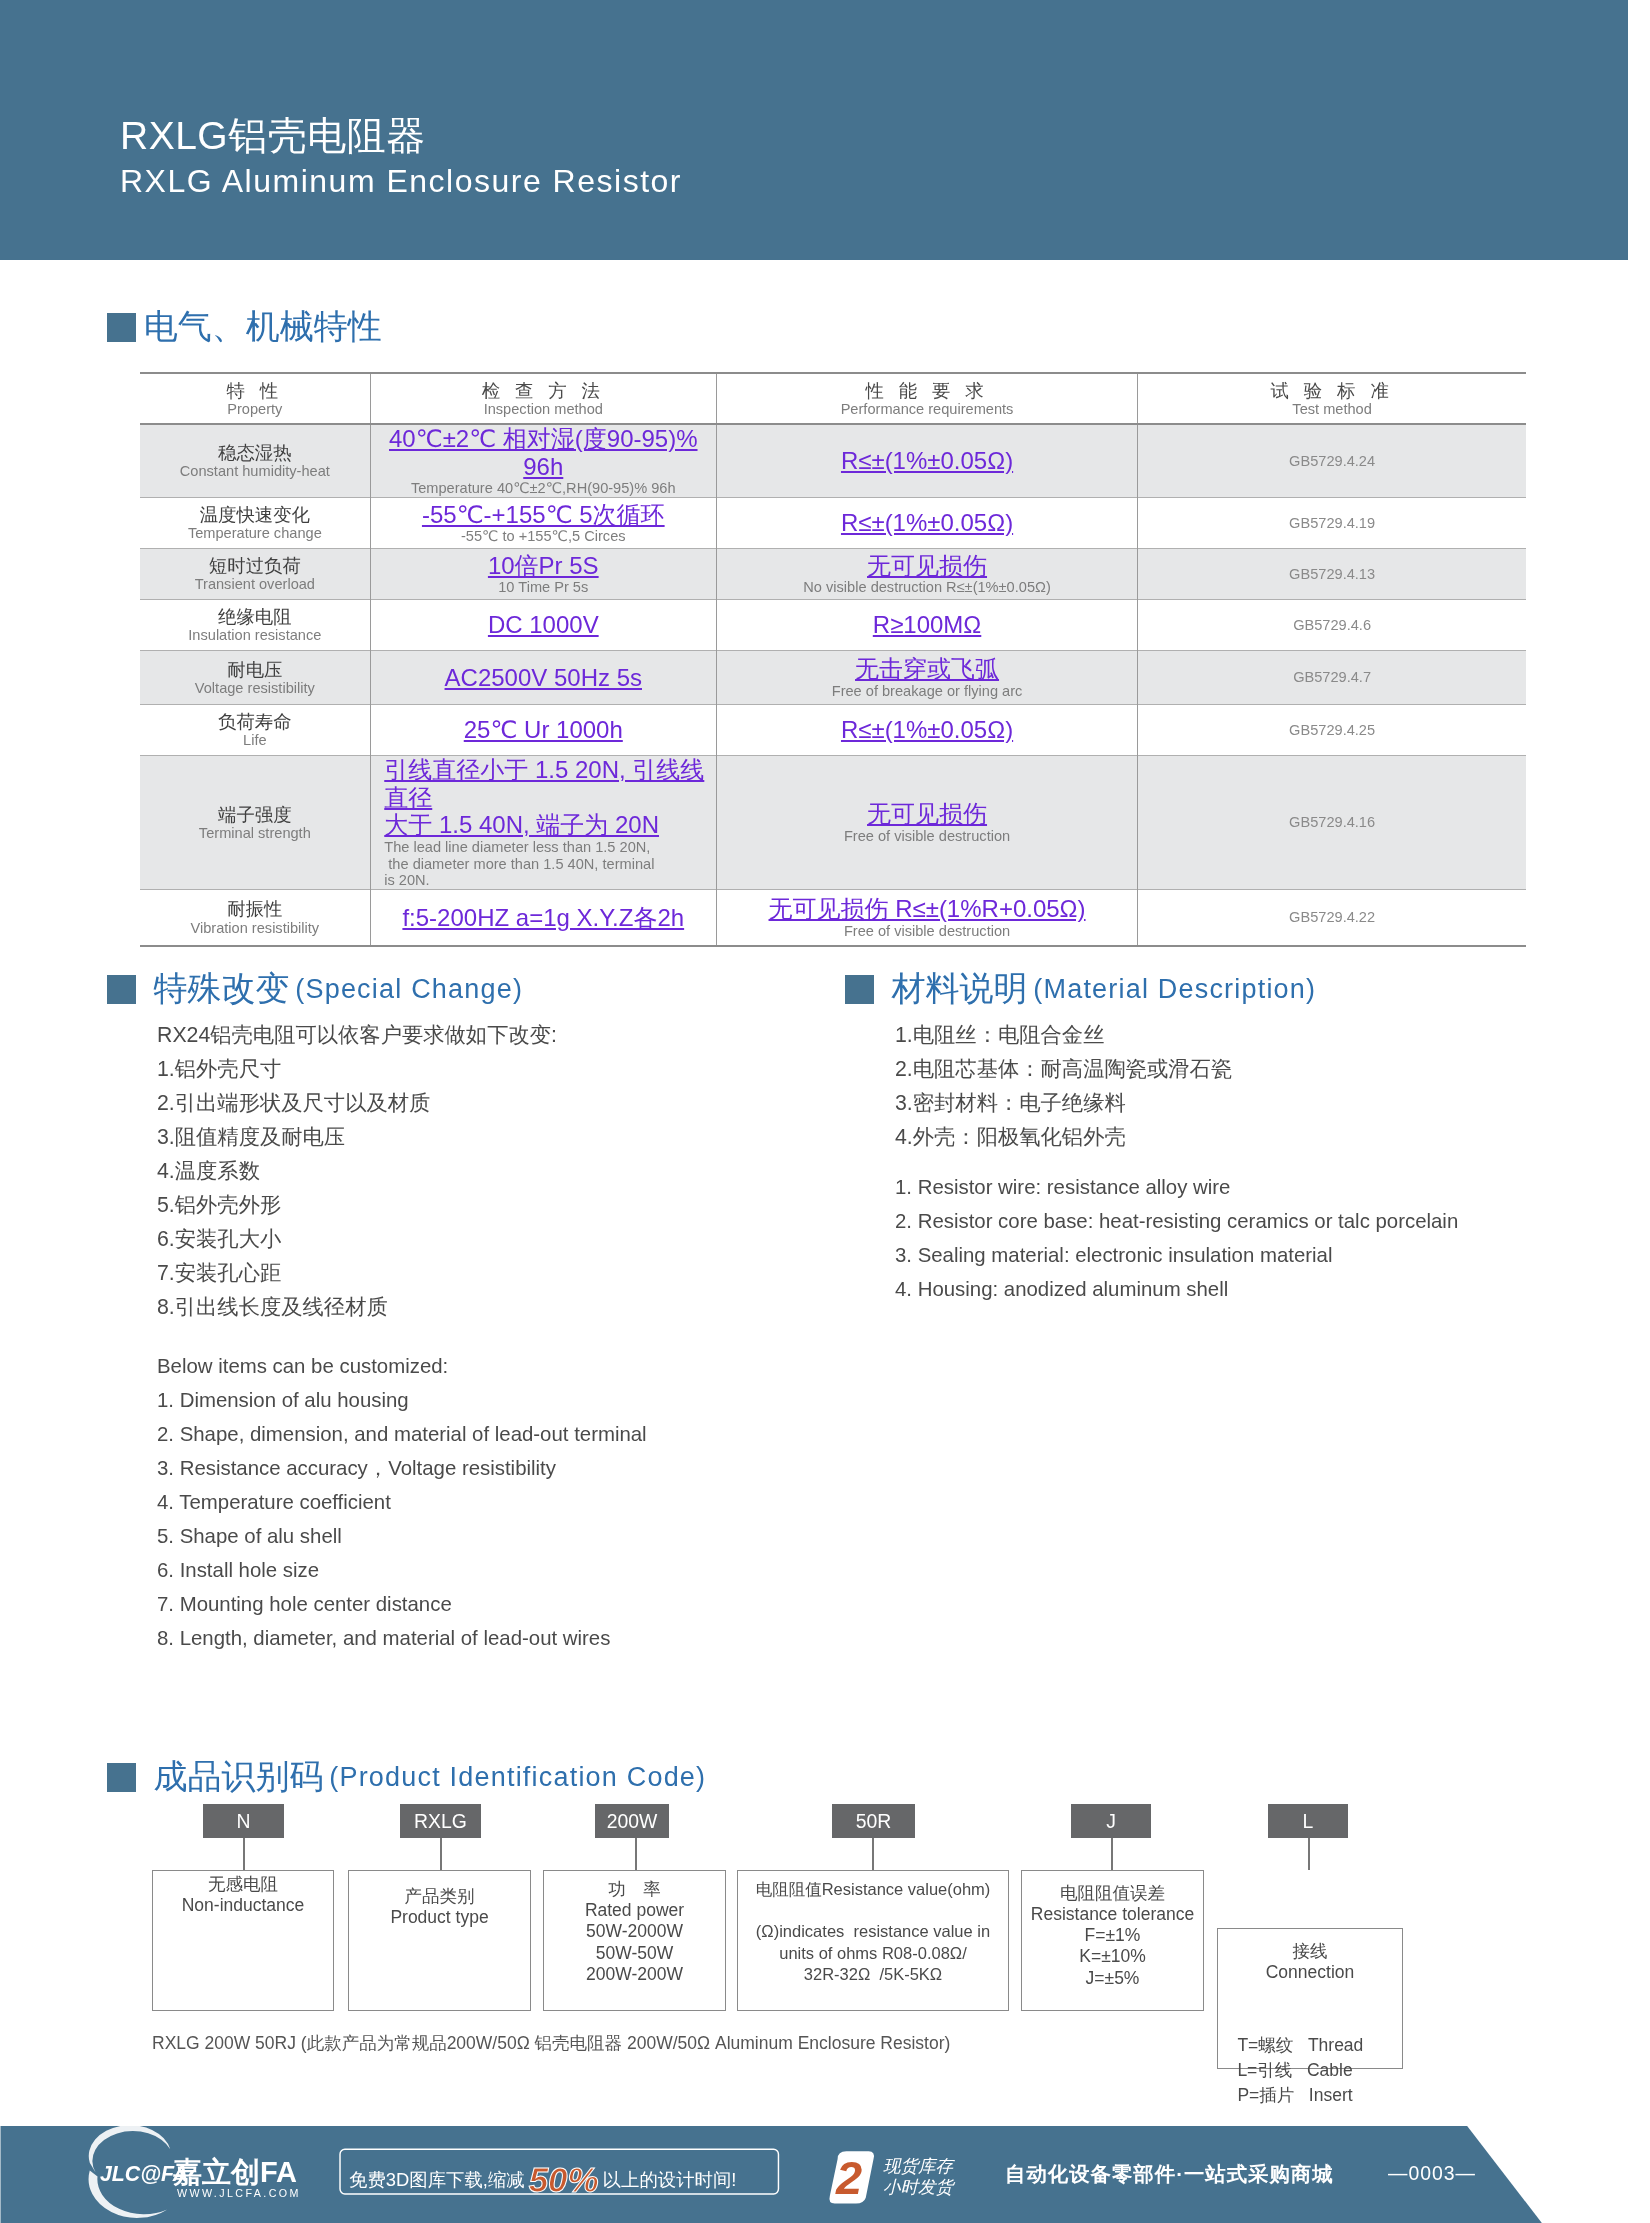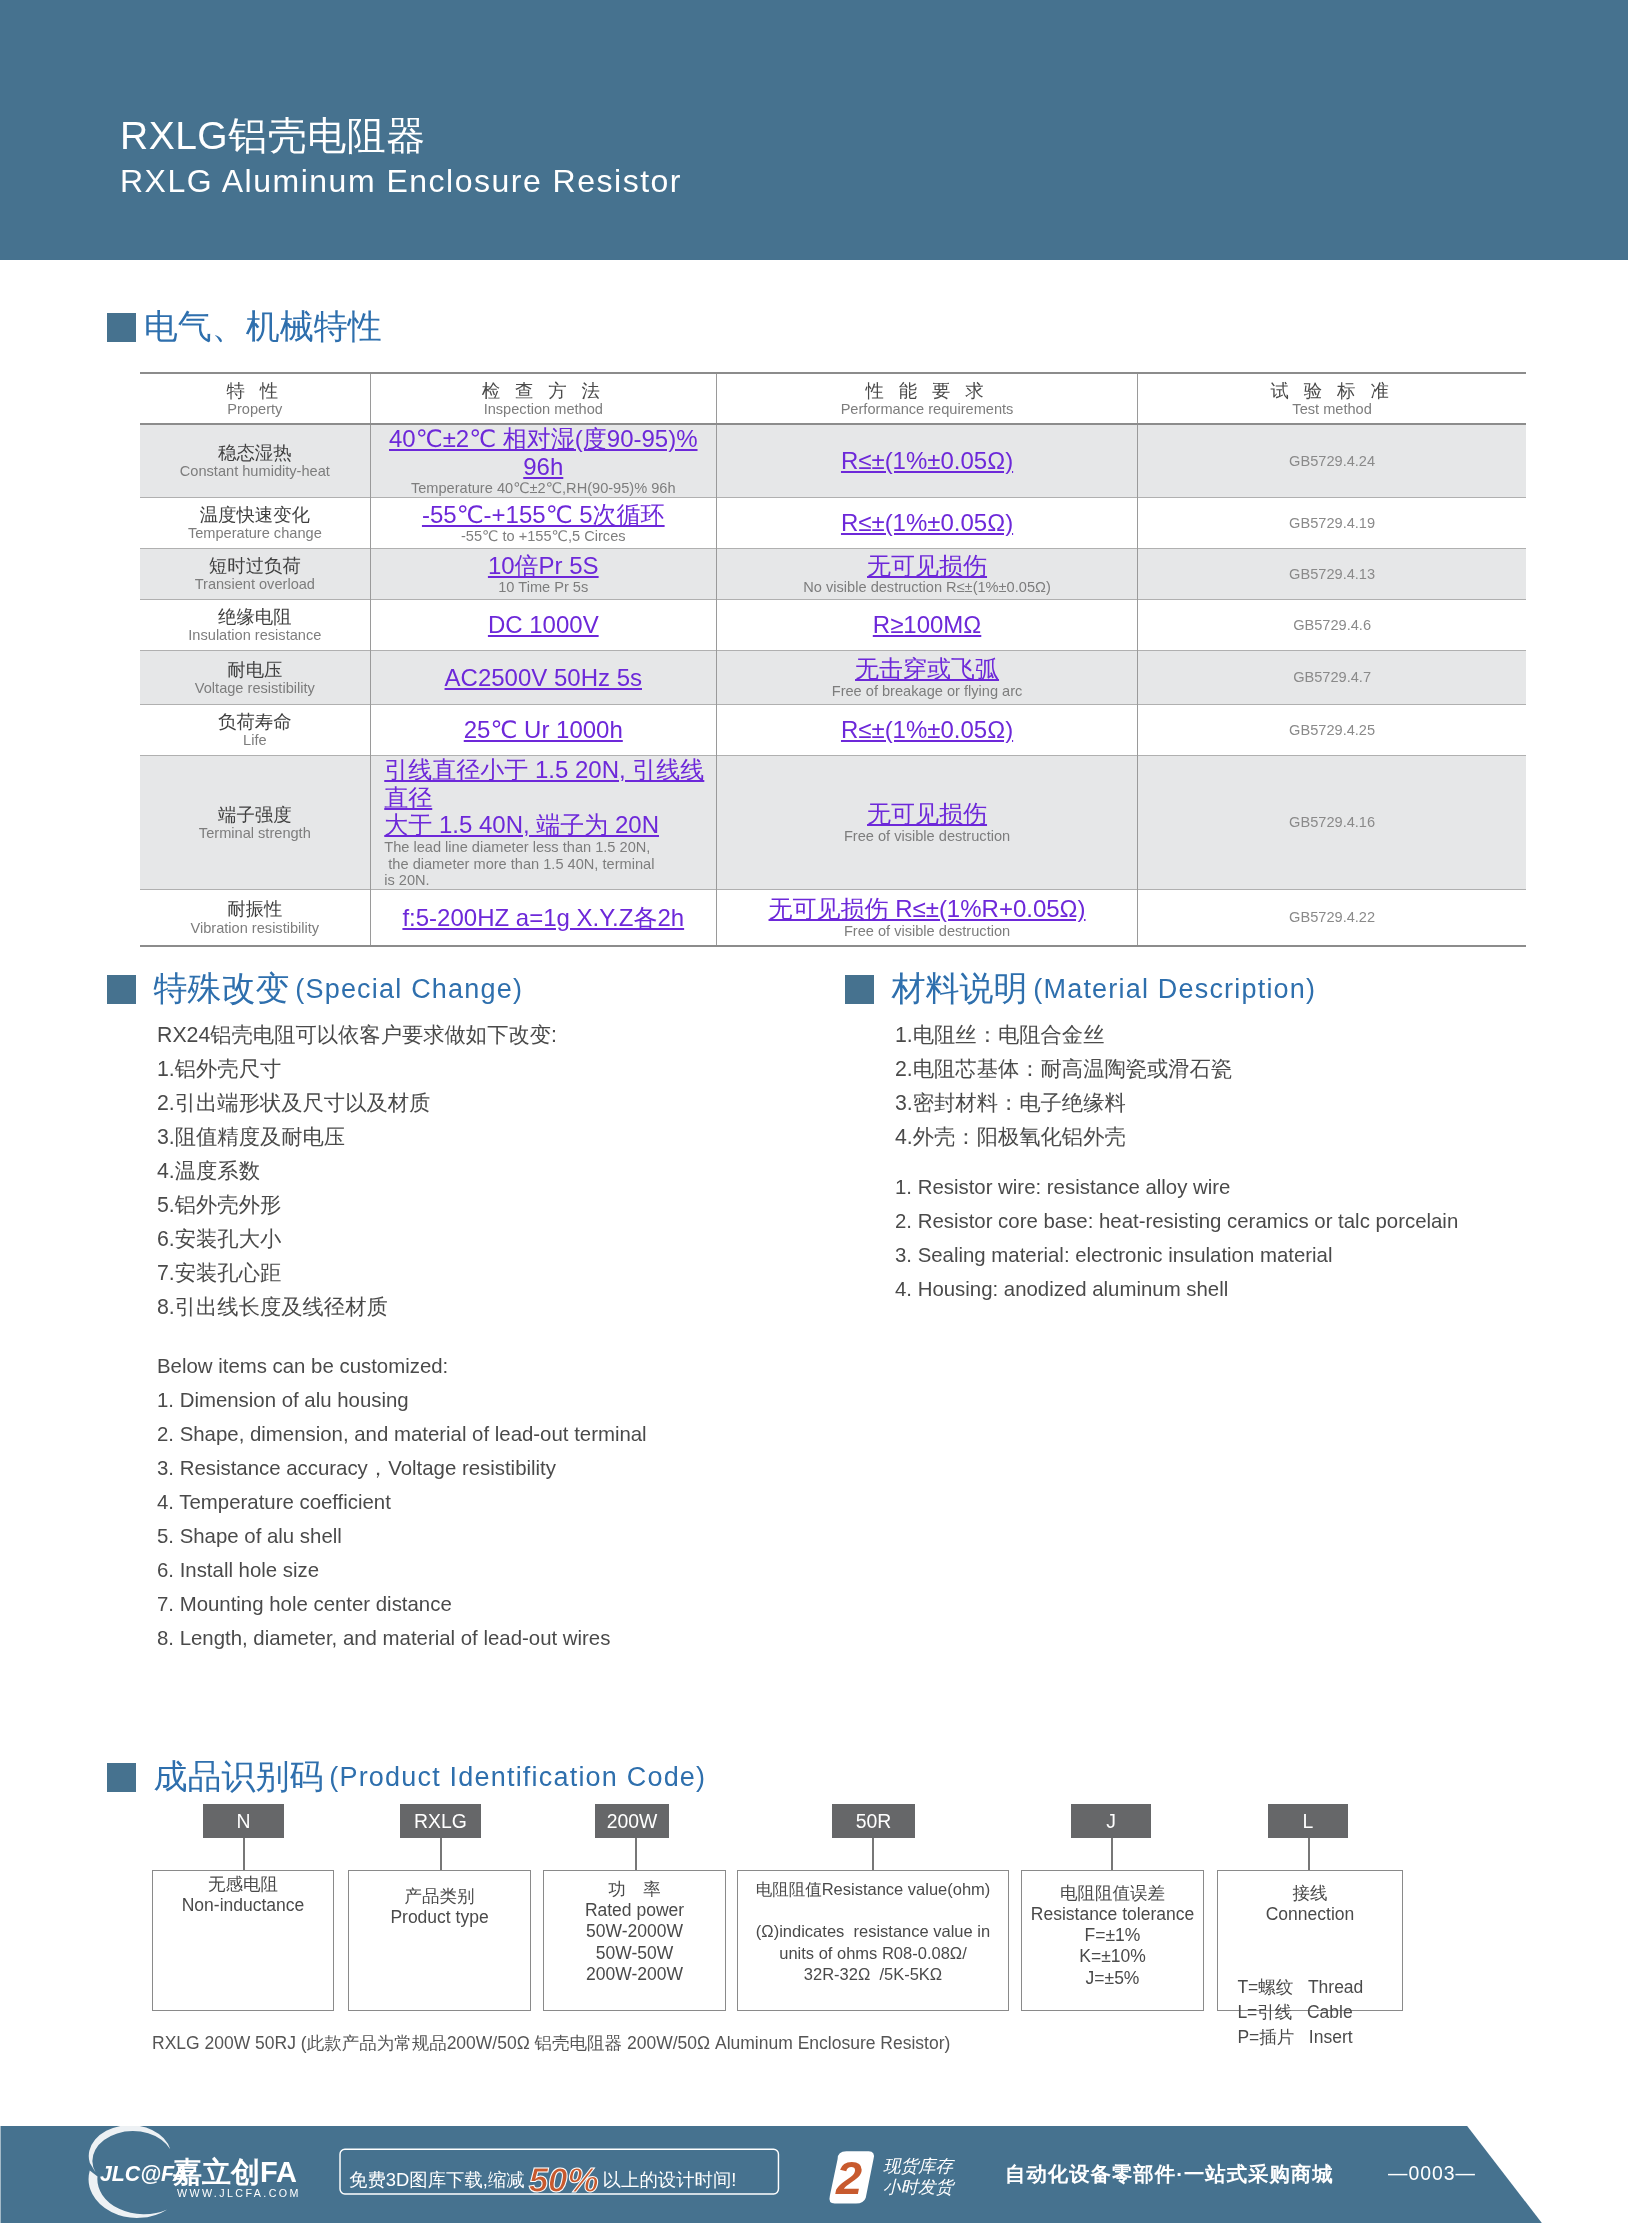--- a/index.html
+++ b/index.html
@@ -305,21 +305,21 @@
 <div class="abs box" style="left:1021px;top:1870px;width:183px;height:141px;padding-top:11.6px;">
   <div>电阻阻值误差</div>
     <div>Resistance tolerance</div>
     <div>F=±1%</div>
     <div>K=±10%</div>
     <div>J=±5%</div>
 </div>
 
 <div class="abs tag" style="left:1268px;top:1804px;width:80px;">L</div>
 <div class="abs stem" style="left:1308px;top:1838px;height:32px;"></div>
-<div class="abs box" style="left:1217px;top:1870px;width:186px;height:141px;padding-top:11.6px;">
+<div class="abs box" style="left:1217px;top:1928px;width:186px;height:141px;padding-top:11.6px;">
   <div>接线</div>
     <div>Connection</div>
   <div style="text-align:left;padding-left:19.4px;white-space:pre;line-height:25px;">
     <div>T=螺纹   Thread</div><div>L=引线   Cable</div><div>P=插片   Insert</div>
   </div>
 </div>
 
 <div class="abs ex">RXLG 200W 50RJ (此款产品为常规品200W/50Ω 铝壳电阻器 200W/50Ω Aluminum Enclosure Resistor)</div>
 
 <svg class="abs footer" width="1651" height="97" viewBox="0 0 1701 100">

